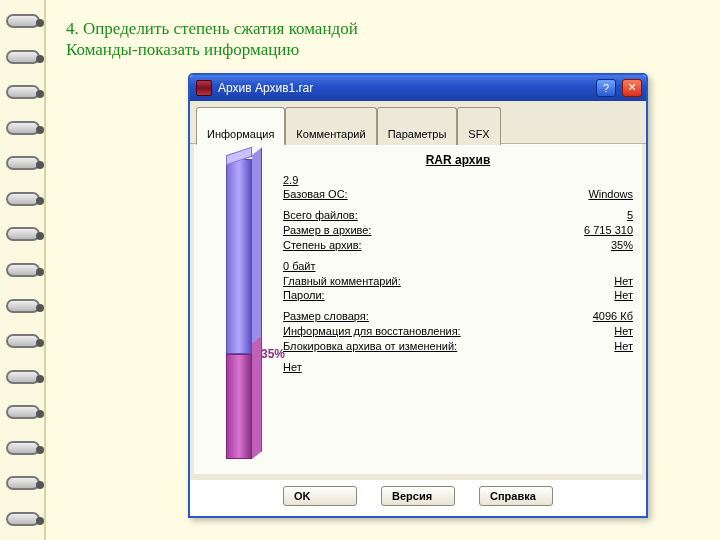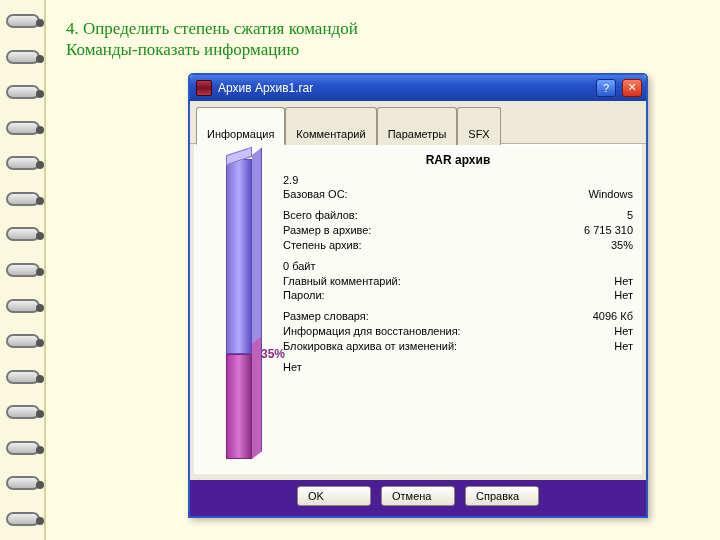--- a/index.html
+++ b/index.html
@@ -166,41 +166,43 @@
     position:absolute;
     left: 62px;
     bottom: 33%;
     font-weight:bold;
     color:#8a2f84;
     font-size:12px;
   }
   .info {
     flex:1;
     padding-left: 4px;
+    text-decoration: underline;
   }
   .info-heading{
     text-align:center;
     font-weight:bold;
     font-size:12px;
     margin: 2px 0 6px 0;
   }
   .group { margin-bottom: 6px; }
   .row {
     display:flex;
     justify-content:space-between;
     line-height: 1.35;
   }
   .row .label { color:#000; }
   .row .val { color:#000; text-align:left; }
   .btnrow{
     display:flex;
     justify-content:center;
-    gap: 10px;
+    gap: 24px;
     padding: 6px 0 10px 0;
-    background:#4c1d95;
+    background:#ffffff;
+    font-weight:bold;
   }
   .btn {
     min-width: 74px;
     padding: 3px 10px;
     background: linear-gradient(#fff,#e7e4d3);
     border:1px solid #8b8875;
     border-radius:3px;
     font-size:11px;
     cursor:pointer;
   }
@@ -316,17 +318,17 @@
         <div class="group">
           <div class="row">
               <span class="val">Нет</span>
             </div>
         </div>
       </div>
     </div>
 
     <div class="btnrow">
       <div class="btn">OK</div>
-      <div class="btn">Отмена</div>
+      <div class="btn">Версия</div>
       <div class="btn">Справка</div>
     </div>
   </div>
 </div>
 
 </body></html>

